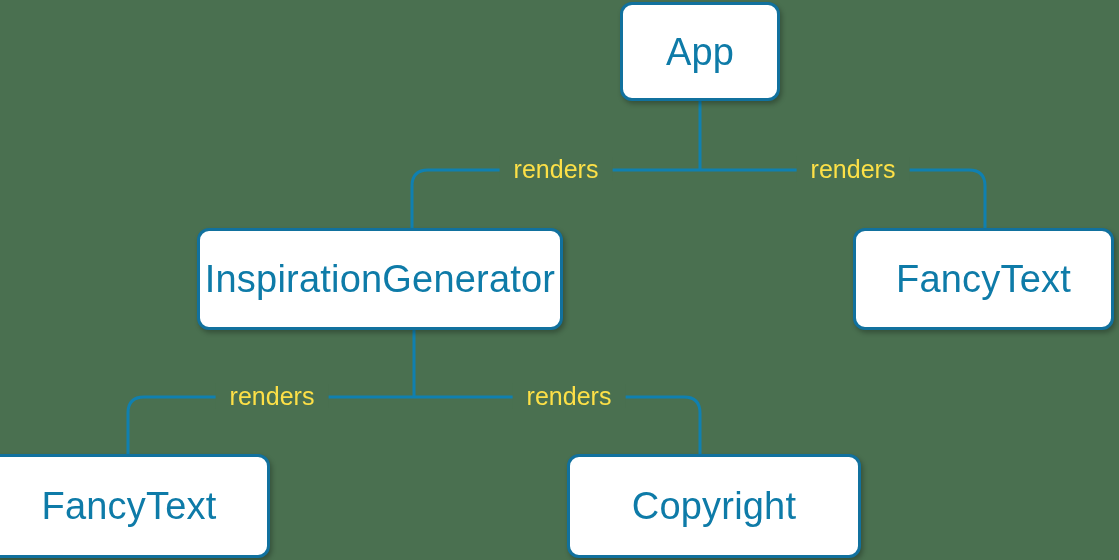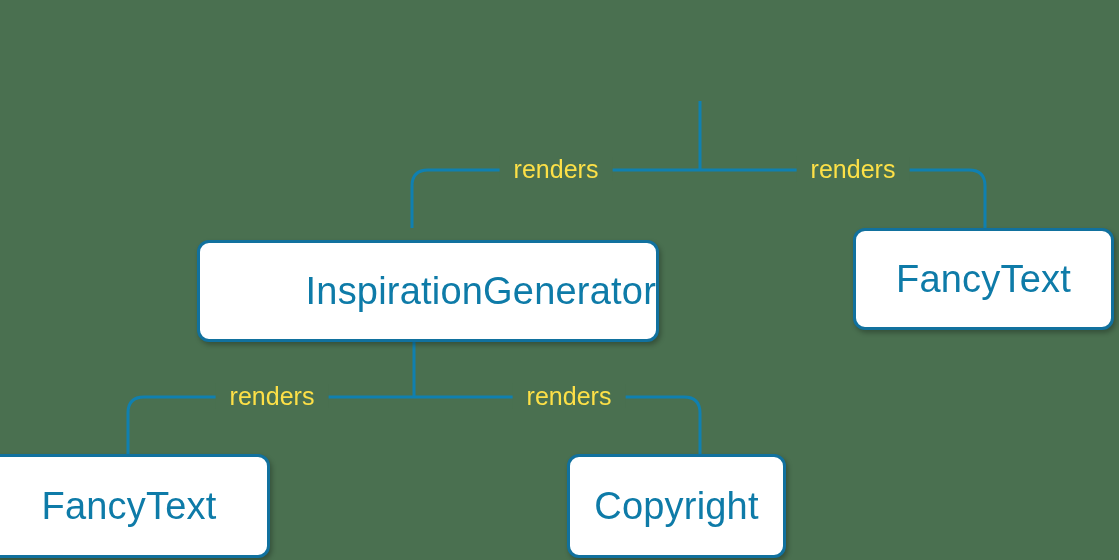--- a/index.html
+++ b/index.html
@@ -60,24 +60,24 @@
     font-family: "Liberation Sans", sans-serif;
     font-size: 25px;
     font-weight: 500;
     line-height: 1;
     white-space: nowrap;
     transform: translate(-50%, -50%);
   }
 
   
   #node-app        { left: 620px; top: 2px;   width: 160px; height: 99px;  }
-  #node-inspgen    { left: 197px; top: 240px; width: 462px; height: 102px; justify-content: flex-end; }
+  #node-inspgen    { left: 197px; top: 228px; width: 366px; height: 102px; }
   #node-fancy-right{ left: 853px; top: 228px; width: 261px; height: 102px; }
   #node-fancy-left { left: -12px; top: 454px; width: 282px; height: 104px; }
-  #node-copyright  { left: 567px; top: 454px; width: 219px; height: 104px; }
+  #node-copyright  { left: 567px; top: 454px; width: 294px; height: 104px; }
 
   
   #lbl-app-inspgen      { left: 556px; top: 169px; }
   #lbl-app-fancy        { left: 853px; top: 169px; }
   #lbl-inspgen-fancy    { left: 272px; top: 396px; }
   #lbl-inspgen-copy     { left: 569px; top: 396px; }
 </style>
 </head>
 <body>
 
@@ -99,20 +99,23 @@
   </svg>
 
   <span class="edge-label" id="lbl-app-inspgen" style="background:#4a7050; padding:0 14px;">renders</span>
 
   <span class="edge-label" id="lbl-app-fancy" style="background:#4a7050; padding:0 14px;">renders</span>
 
   <span class="edge-label" id="lbl-inspgen-fancy" style="background:#4a7050; padding:0 14px;">renders</span>
 
   <span class="edge-label" id="lbl-inspgen-copy" style="background:#4a7050; padding:0 14px;">renders</span>
 
+  <div class="node" id="node-app">
+    <span class="node-label">App</span>
+  </div>
 
   <div class="node" id="node-inspgen">
     <span class="node-label">InspirationGenerator</span>
   </div>
 
   <div class="node" id="node-fancy-right">
     <span class="node-label">FancyText</span>
   </div>
 
   <div class="node" id="node-fancy-left">

